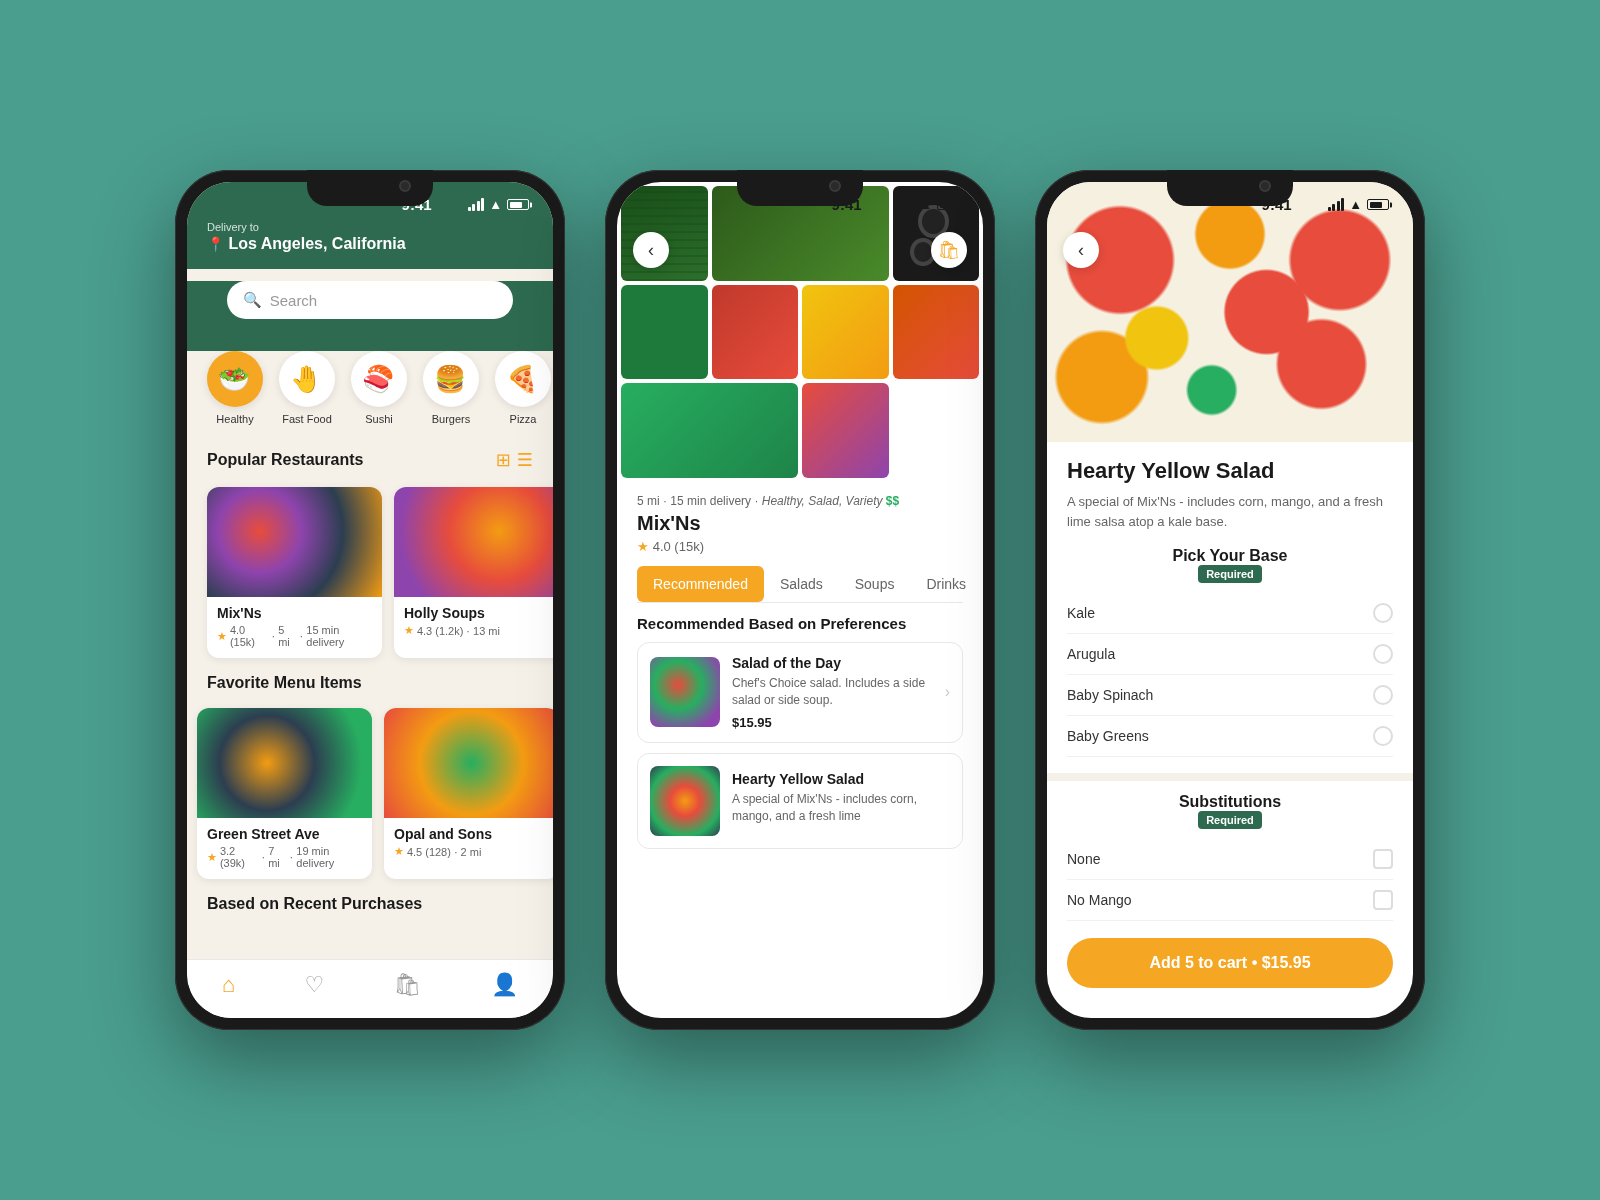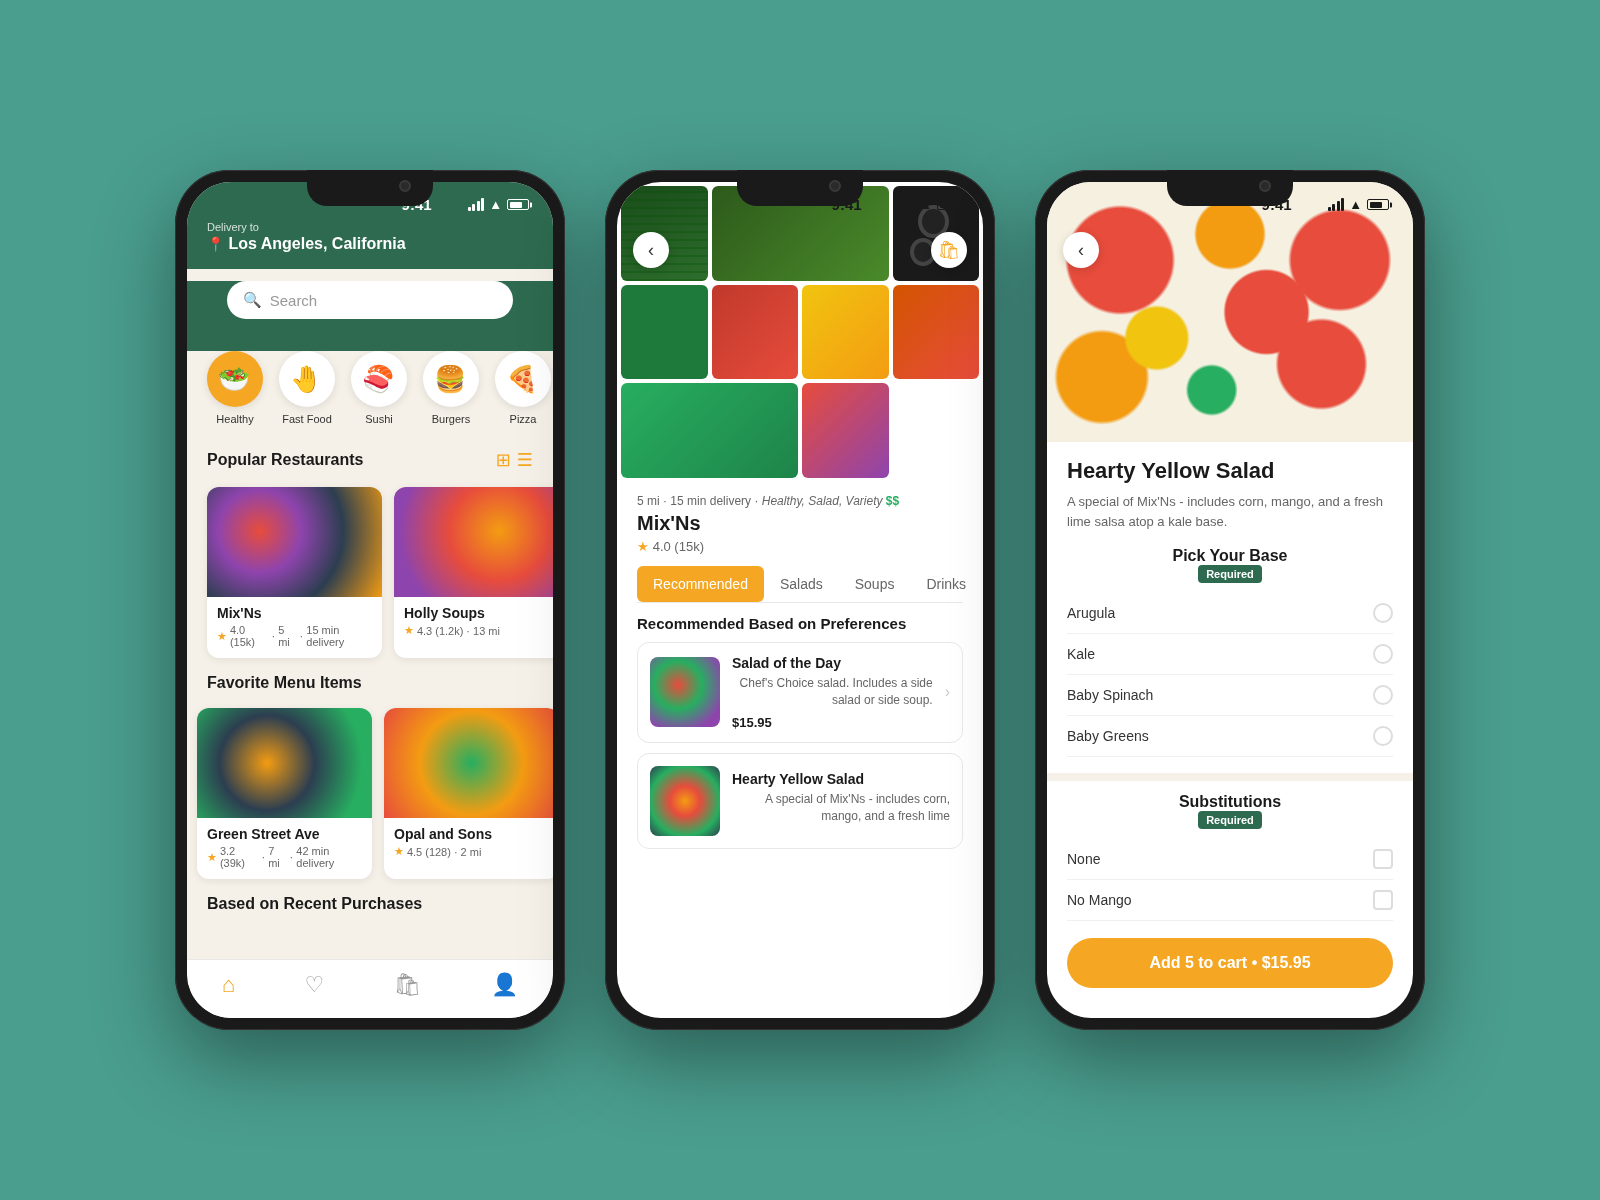--- a/index.html
+++ b/index.html
@@ -333,21 +333,21 @@
     }
     .menu-item-img {
       width: 70px;
       height: 70px;
       border-radius: 8px;
       flex-shrink: 0;
       overflow: hidden;
     }
     .menu-item-info { flex: 1; }
     .menu-item-name { font-size: 14px; font-weight: 700; color: #1a1a1a; margin-bottom: 4px; }
-    .menu-item-desc { font-size: 12px; color: #666; line-height: 1.4; margin-bottom: 6px; text-align: right; }
+    .menu-item-desc { font-size: 12px; color: #666; line-height: 1.4; margin-bottom: 6px; }
     .menu-item-price { font-size: 13px; font-weight: 600; color: #1a1a1a; }
     .menu-item-arrow { font-size: 16px; color: #ccc; }
 
     
     .phone3 .phone-inner { background: white; }
     .phone3 .status-bar { color: #1a1a1a; background: transparent; position: absolute; top: 0; left: 0; right: 0; }
 
     .phone3-hero {
       width: 100%;
       height: 260px;
@@ -566,21 +566,21 @@
       <div class="menu-card">
         <div class="menu-card-img food-img-green"></div>
         <div class="card-info">
           <div class="card-name">Green Street Ave</div>
           <div class="card-meta">
             <span class="star">★</span>
             <span>3.2 (39k)</span>
             <span>·</span>
             <span>7 mi</span>
             <span>·</span>
-            <span>42 min delivery</span>
+            <span>19 min delivery</span>
           </div>
         </div>
       </div>
       <div class="menu-card">
         <div class="menu-card-img food-img-opal"></div>
         <div class="card-info">
           <div class="card-name">Opal and Sons</div>
           <div class="card-meta">
             <span class="star">★</span>
             <span>4.5 (128)</span>
@@ -735,25 +735,25 @@
     <div class="phone3-content">
       <div class="dish-title">Hearty Yellow Salad</div>
       <div class="dish-desc">A special of Mix'Ns - includes corn, mango, and a fresh lime salsa atop a kale base.</div>
 
       <div class="option-section">
         <div class="option-header">
           <span class="option-title">Pick Your Base</span>
           <span class="required-badge">Required</span>
         </div>
         <div class="option-item">
+          <span class="option-label">Kale</span>
+          <div class="radio-btn"></div>
+        </div>
+        <div class="option-item">
           <span class="option-label">Arugula</span>
-          <div class="radio-btn"></div>
-        </div>
-        <div class="option-item">
-          <span class="option-label">Kale</span>
           <div class="radio-btn"></div>
         </div>
         <div class="option-item">
           <span class="option-label">Baby Spinach</span>
           <div class="radio-btn"></div>
         </div>
         <div class="option-item">
           <span class="option-label">Baby Greens</span>
           <div class="radio-btn"></div>
         </div>

